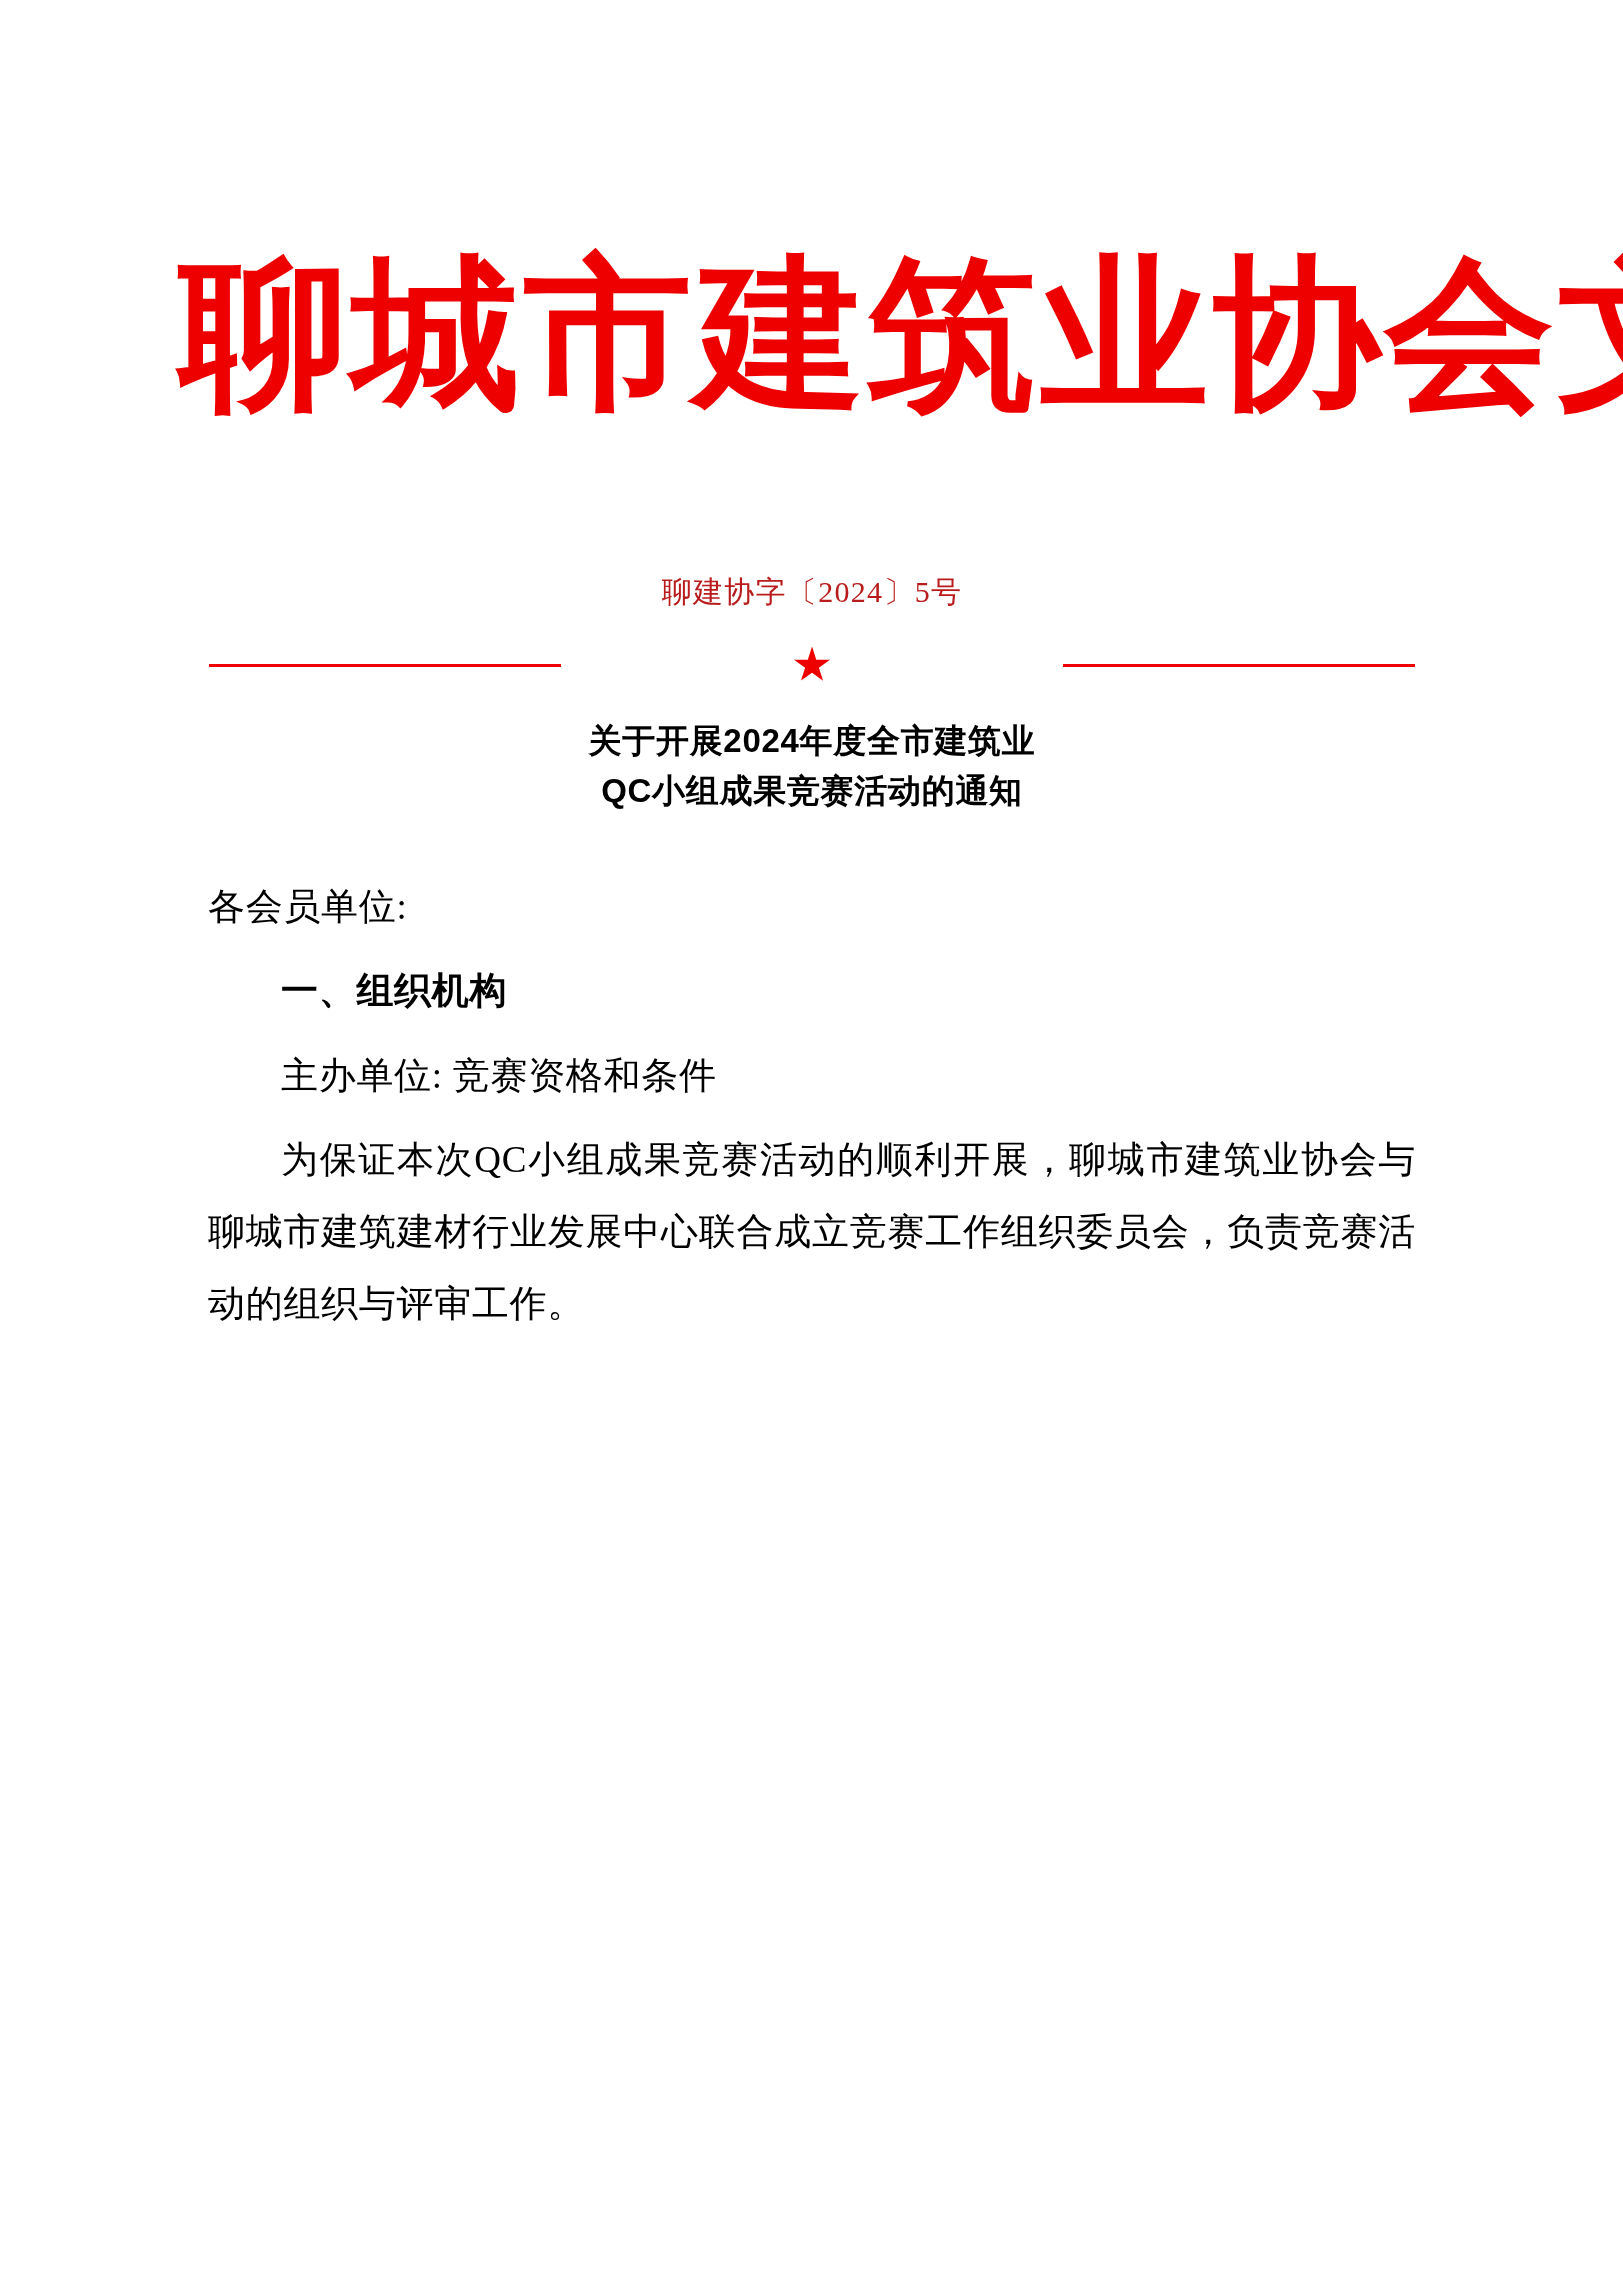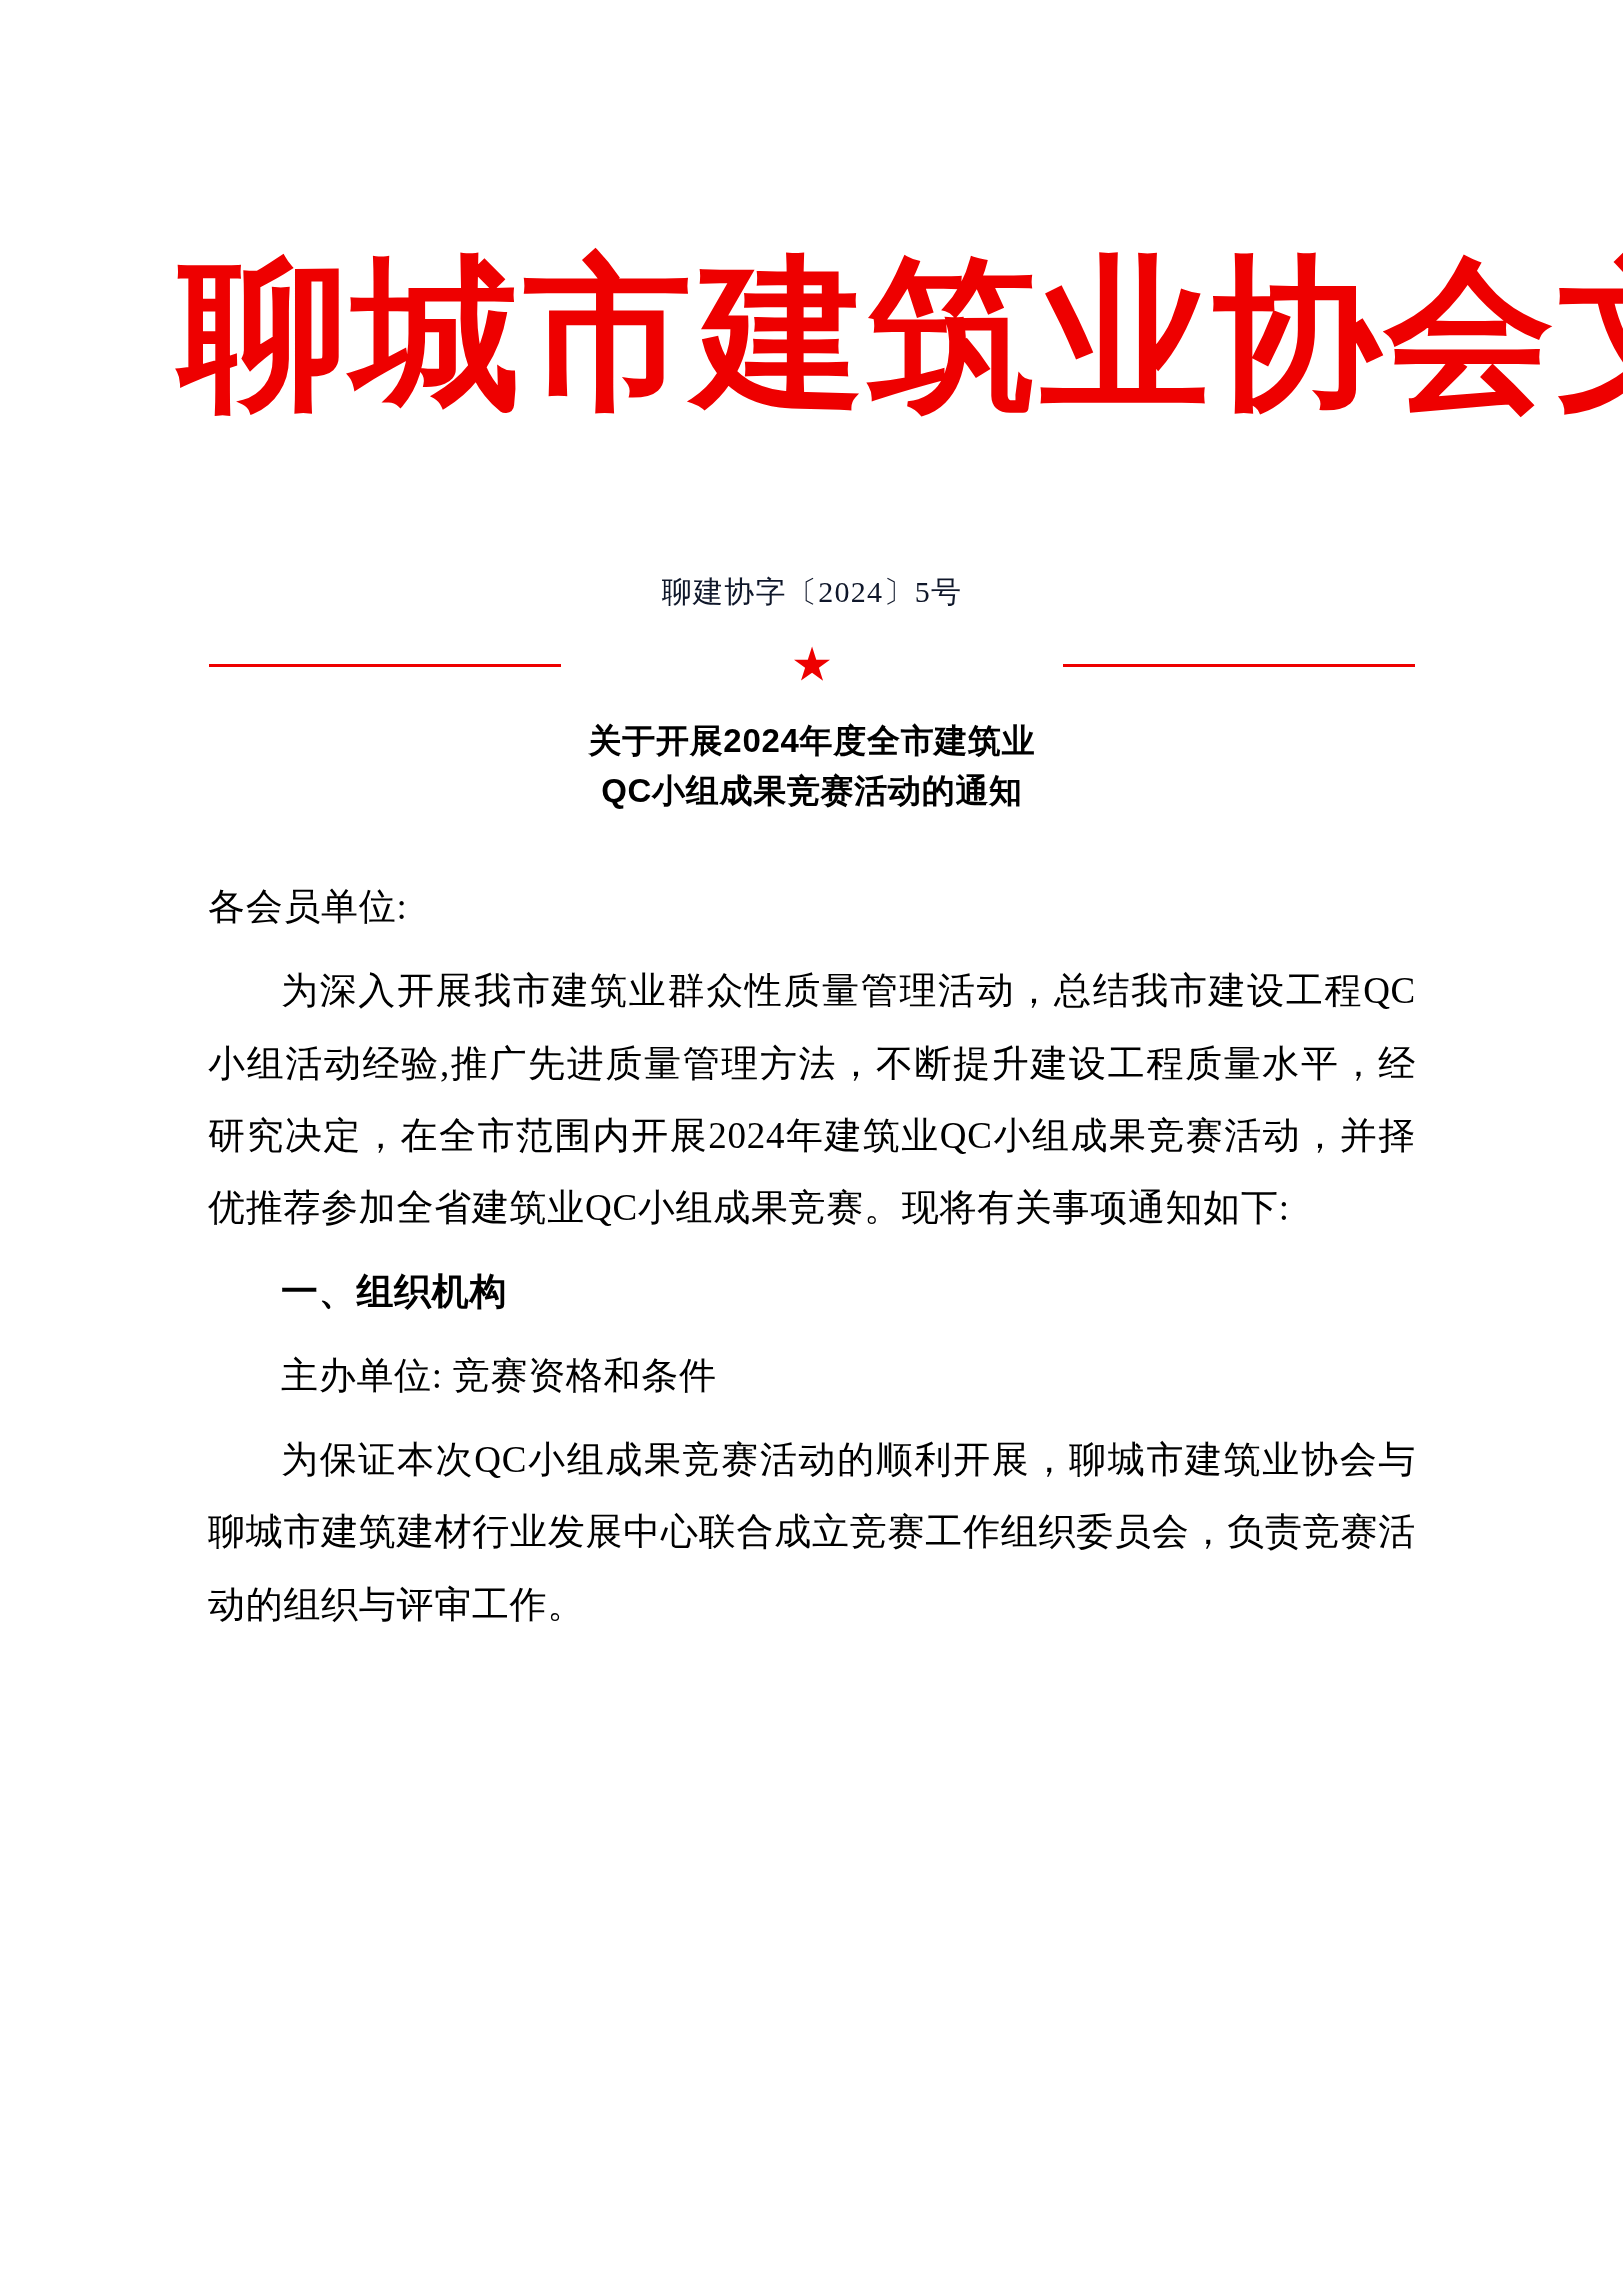--- a/index.html
+++ b/index.html
@@ -40,21 +40,21 @@
     letter-spacing: 3.9px;
     transform: scaleX(1.02);
   }
 
   
   .doc-number {
     margin-top: 150px;
     text-align: center;
     font-size: 30px;
     letter-spacing: 1.3px;
-    color: #0f172a;
+    color: #b91c1c;
     font-family: "Liberation Serif", "DejaVu Serif", serif;
   }
 
   
   .red-rule {
     margin-top: 38px;
     height: 26px;
     position: relative;
   }
   .red-rule .line-left,
@@ -131,21 +131,20 @@
   </div>
 
   <div class="main-title">
     <span class="line">关于开展2024年度全市建筑业</span>
     <span class="line">QC小组成果竞赛活动的通知</span>
   </div>
 
   <div class="body-text">
     <p class="p">各会员单位:</p>
 
-    <p class="p indent2">为深入开展我市建筑业群众性质量管理活动，总结我市建设工程QC小组活动经验,推广先进质量管理方法，不断提升建设工程质量水平，经研究决定，在全市范围内开展2024年建筑业QC小组成果竞赛活动，并择优推荐参加全省建筑业QC小组成果竞赛。现将有关事项通知如下:</p>
 
     <p class="p indent-head section-heading">一、组织机构</p>
 
     <p class="p sub-line">主办单位: 竞赛资格和条件</p>
 
 
     <p class="p indent2">为保证本次QC小组成果竞赛活动的顺利开展，聊城市建筑业协会与聊城市建筑建材行业发展中心联合成立竞赛工作组织委员会，负责竞赛活动的组织与评审工作。</p>
 
   </div>
 

